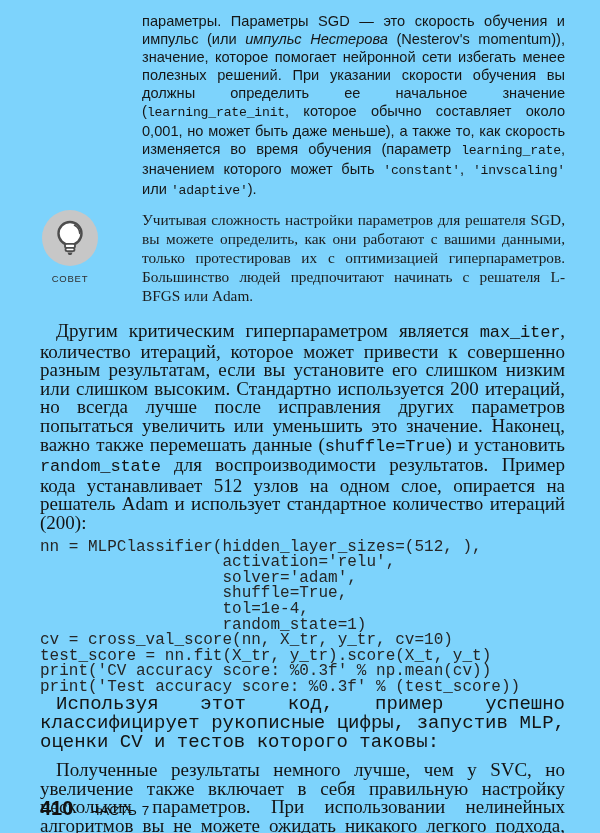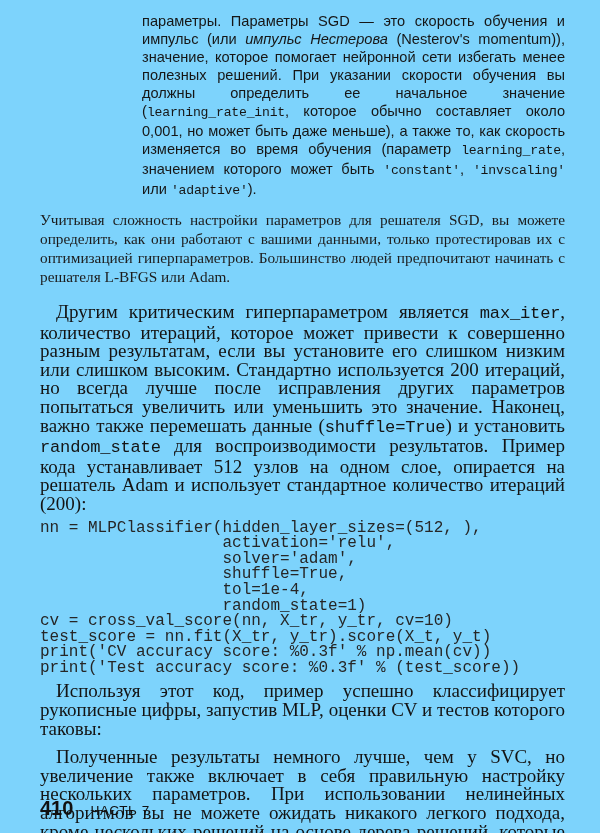--- a/index.html
+++ b/index.html
@@ -55,21 +55,21 @@
   }
 
   .para-serif {
     margin: 17px 35px 0 40px;
     font-size: 19px;
     line-height: 18.6px;
     text-align: justify;
     text-indent: 16px;
     color: #141414;
   }
-  .para-serif.tight { margin-top: 6px; }
+  .para-serif.tight { margin-top: 0; font-family: Liberation Mono, monospace; }
   .para-serif.after-code { margin-top: 10px; }
 
   pre.code {
     margin: 7px 0 0 40px;
     font-family: "Liberation Mono", monospace;
     font-size: 16px;
     line-height: 15.6px;
     color: #262626;
     white-space: pre;
   }
@@ -89,20 +89,31 @@
   .chapter-title { font-size: 15.5px; font-weight: bold; margin-left: 14px; }
 </style>
 </head>
 <body>
 
 <div class="page">
 
   <p class="para-sans"><span>параметры. Параметры SGD — это скорость обучения и импульс (или </span><span class="it">импульс Нестерова</span><span> (Nesterov's momentum)), значение, которое помогает нейронной сети избегать менее полезных решений. При указании скорости обучения вы должны определить ее начальное значение (</span><span class="inline-code">learning_rate_init</span><span>, которое обычно составляет около 0,001, но может быть даже меньше), а также то, как скорость изменяется во время обучения (параметр </span><span class="inline-code">learning_rate</span><span>, значением которого может быть </span><span class="inline-code">'constant'</span><span>, </span><span class="inline-code">'invscaling'</span><span> или </span><span class="inline-code">'adaptive'</span><span>).</span></p>
 
   <div class="tip-row">
+    <div class="tip-badge">
+      <svg width="58" height="58" viewBox="0 0 58 58" aria-hidden="true">
+        <circle cx="29" cy="29" r="28" fill="#c7c7c7"></circle>
+        <circle cx="29" cy="24.5" r="11.5" fill="#ffffff" stroke="#4d4d4d" stroke-width="2.4"></circle>
+        <path d="M33.5 16.2 q5 2.6 5.3 8.2" fill="none" stroke="#4d4d4d" stroke-width="1.6" stroke-linecap="round"></path>
+        <rect x="24" y="34.8" width="10" height="4" rx="1.6" fill="#ffffff" stroke="#4d4d4d" stroke-width="1.8"></rect>
+        <rect x="24.5" y="38.8" width="9" height="3.4" rx="1.6" fill="#ffffff" stroke="#4d4d4d" stroke-width="1.8"></rect>
+        <path d="M26.4 43.4 h5.2 l-1.3 2.6 h-2.6 z" fill="#4d4d4d"></path>
+      </svg>
+      <div class="tip-label">СОВЕТ</div>
+    </div>
     <div class="tip-text">Учитывая сложность настройки параметров для решателя SGD, вы можете определить, как они работают с вашими данными, только протестировав их с оптимизацией гиперпараметров. Большинство людей предпочитают начинать с решателя L-BFGS или Adam.</div>
   </div>
 
   <p class="para-serif"><span>Другим критическим гиперпараметром является </span><span class="inline-code">max_iter</span><span>, количество итераций, которое может привести к совершенно разным результатам, если вы установите его слишком низким или слишком высоким. Стандартно используется 200 итераций, но всегда лучше после исправления других параметров попытаться увеличить или уменьшить это значение. Наконец, важно также перемешать данные (</span><span class="inline-code">shuffle=True</span><span>) и установить </span><span class="inline-code">random_state</span><span> для воспроизводимости результатов. Пример кода устанавливает 512 узлов на одном слое, опирается на решатель Adam и использует стандартное количество итераций (200):</span></p>
 
   <pre class="code">nn = MLPClassifier(hidden_layer_sizes=(512, ),
                    activation='relu',
                    solver='adam',
                    shuffle=True,
                    tol=1e-4,

